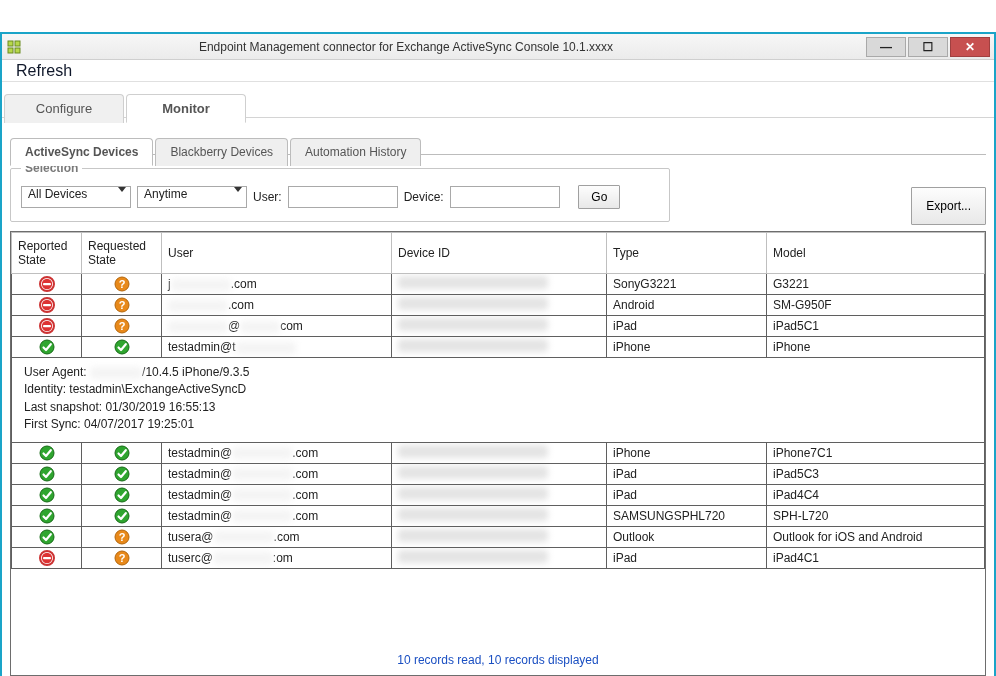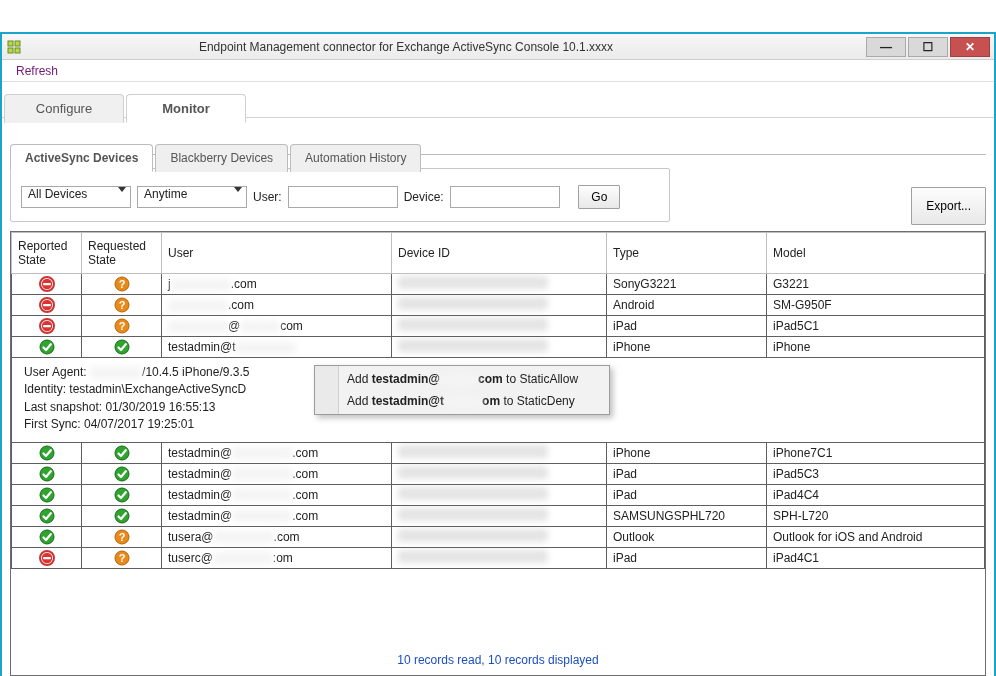--- a/index.html
+++ b/index.html
@@ -62,22 +62,22 @@
   .menubar {
     height:22px;
     background:#fff;
     border-bottom:1px solid #e0e0e0;
     padding:0 6px;
     display:flex;
     align-items:center;
   }
   .menu-item {
     padding:2px 8px;
-    font-size:12px;
-    color:#701a75;
+    font-size:16px;
+    color:#0f172a;
   }
   
   .main-tabs {
     display:flex;
     padding:6px 2px 0 2px;
     border-bottom:1px solid #d4d4d4;
     background:#fff;
   }
   .main-tab {
     min-width:120px;
@@ -115,21 +115,21 @@
   .sub-tab {
     padding:6px 14px;
     font-size:12px;
     color:#555;
     background:#efefef;
     border:1px solid #bcbcbc;
     border-bottom:none;
     border-radius:4px 4px 0 0;
     margin-right:2px;
     position:relative;
-    top:18px;
+    top:12px;
   }
   .sub-tab.active {
     background:#fff;
     font-weight:bold;
     border-bottom:1px solid #fff;
     z-index:2;
   }
   
   .selection-row {
     display:flex;
@@ -565,23 +565,14 @@
   </div>
 
   <div class="statusbar">
     <span>Database:</span>
     <span class="dot"></span>
     &nbsp;&nbsp;
     <span>Service:</span>
     <span class="dot"></span>
   </div>
 
-  <div class="context-menu">
-    <div class="gutter"></div>
-    <div class="context-item">
-      <span>Add </span><b>testadmin@</b><span class="redact" style="width:38px"></span><b>com</b><span> to StaticAllow</span>
-    </div>
-    <div class="context-item">
-      <span>Add </span><b>testadmin@t</b><span class="redact" style="width:38px"></span><b>om</b><span> to StaticDeny</span>
-    </div>
-  </div>
 
 </div>
 
 </body></html>

